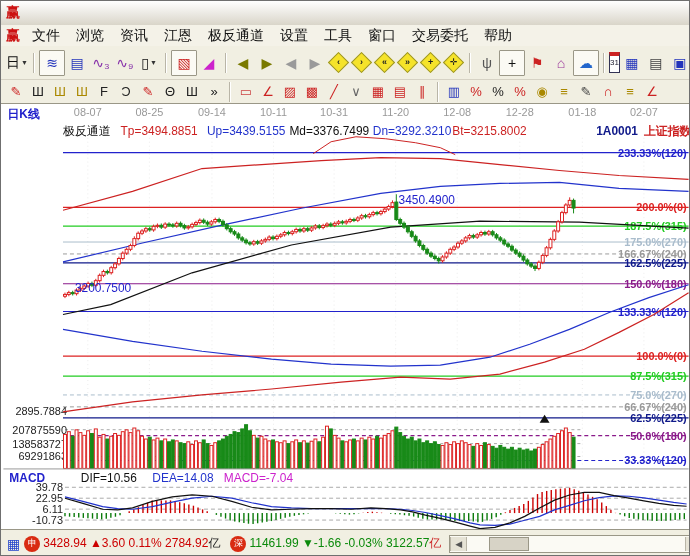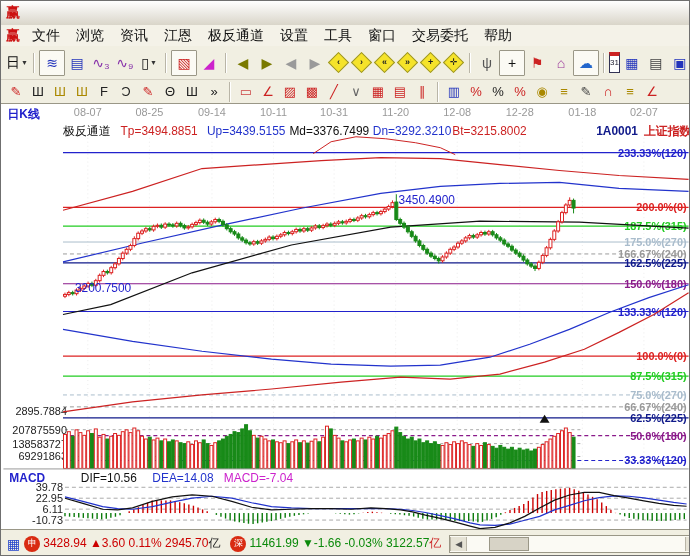--- a/index.html
+++ b/index.html
@@ -763,21 +763,21 @@
       </svg>
   </div>
 
   <div id="statusbar">
     <span class="sb-icon" style="color:#2244cc;font-size:14px;">▦</span>
     <span class="exch-circle">申</span>
     <span class="sh-text">
       <span>3428.94</span>
       <span>▲</span><span>3.60</span>
       <span>0.11%</span>
-      <span>2945.70</span><span class="unit-dark">亿</span>
+      <span>2784.92</span><span class="unit-dark">亿</span>
     </span>
     <span class="exch-circle" style="margin-left:10px;">深</span>
     <span class="sz-text">
       <span>11461.99</span>
       <span>▼</span><span>-1.66</span>
       <span>-0.03%</span>
       <span>3122.57</span><span class="unit-red">亿</span>
     </span>
     <div id="hscroll">
       <div class="scr-btn">◀</div>

